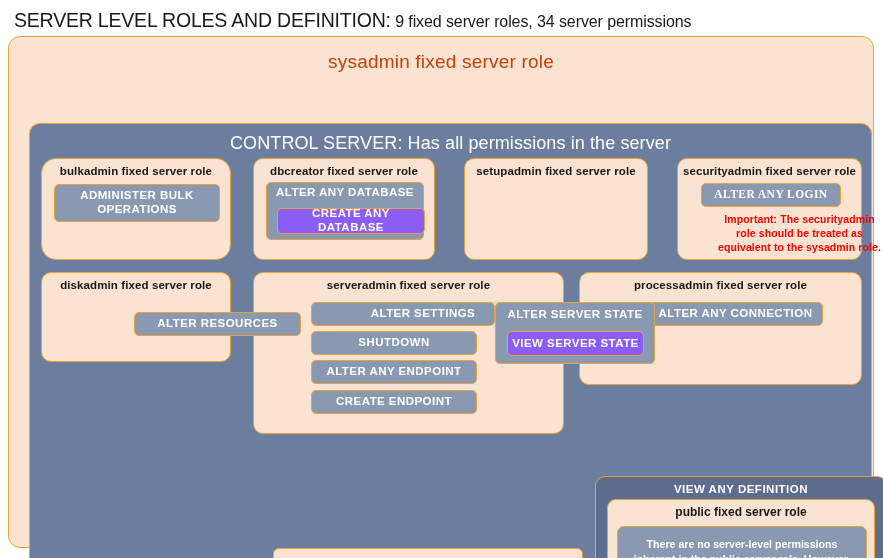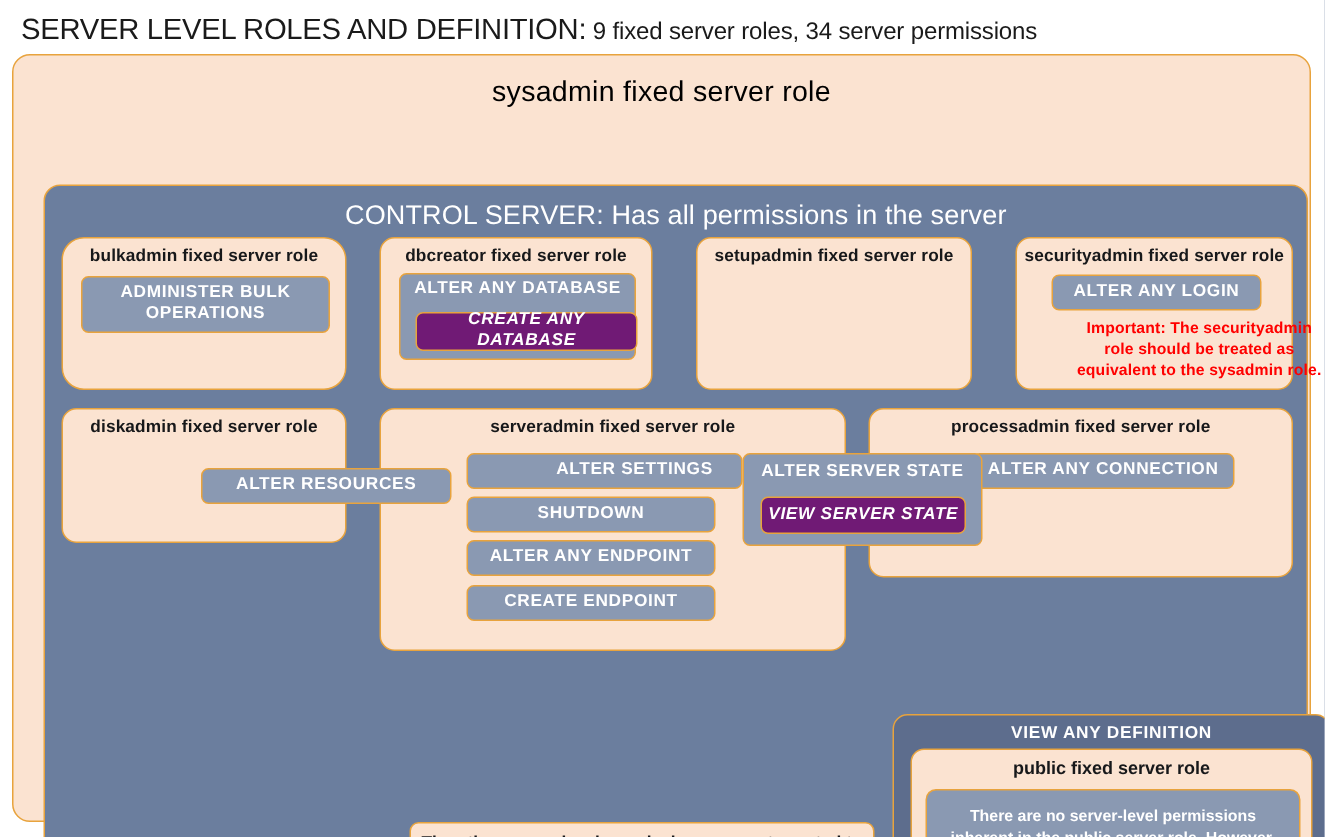--- a/index.html
+++ b/index.html
@@ -55,21 +55,21 @@
     border-radius: 12px;
     box-sizing: border-box;
   }
   #sysadmin-label {
     position: absolute;
     left: 0;
     top: 14px;
     width: 100%;
     text-align: center;
     font-size: 19px;
-    color: #000000;
+    color: #c2410c;
     letter-spacing: 0.2px;
   }
 
   
   #control-server-box {
     position: absolute;
     left: 20px;
     top: 86px;
     width: 843px;
     height: 458px;
@@ -120,22 +120,21 @@
     font-size: 11.5px;
     font-weight: bold;
     letter-spacing: 0.45px;
     display: flex;
     align-items: center;
     justify-content: center;
     text-align: center;
     line-height: 1.18;
   }
   .perm.dark {
-    background: #701a75;
-    font-style: italic;
+    background: #8b5cf6;
   }
 
   
   .warn-text {
     position: absolute;
     color: #ff0000;
     font-size: 10.5px;
     font-weight: bold;
     text-align: center;
     line-height: 1.35;
@@ -258,21 +257,21 @@
         </div>
         <div class="perm dark" style="left:23px; top:49px; width:148px; height:26px;">CREATE  ANY DATABASE</div>
       </div>
 
       <div class="role-box" style="left:434px; top:34px; width:184px; height:102px;">
         <div class="role-title">setupadmin fixed server role</div>
       </div>
 
       <div class="role-box" style="left:647px; top:34px; width:185px; height:102px;">
         <div class="role-title">securityadmin  fixed server role</div>
-        <div class="perm" style="left:23px; top:24px; width:140px; height:24px;">ALTER ANY LOGIN</div>
+        <div class="perm" style="left:23px; top:24px; width:140px; height:24px;font-family:Liberation Serif, serif;">ALTER ANY LOGIN</div>
         <div class="warn-text" style="left:6px; top:53px; width:173px;">Important:  The securityadmin role should  be treated as equivalent to the  sysadmin role.</div>
       </div>
 
       <div class="role-box" style="left:11px; top:148px; width:190px; height:90px;">
         <div class="role-title">diskadmin  fixed server role</div>
       </div>
 
       <div class="role-box" style="left:223px; top:148px; width:311px; height:162px;">
         <div class="role-title">serveradmin fixed server role</div>
         <div class="perm" style="left:57px; top:29px; width:184px; height:24px;padding-left:40px;">ALTER SETTINGS</div>

